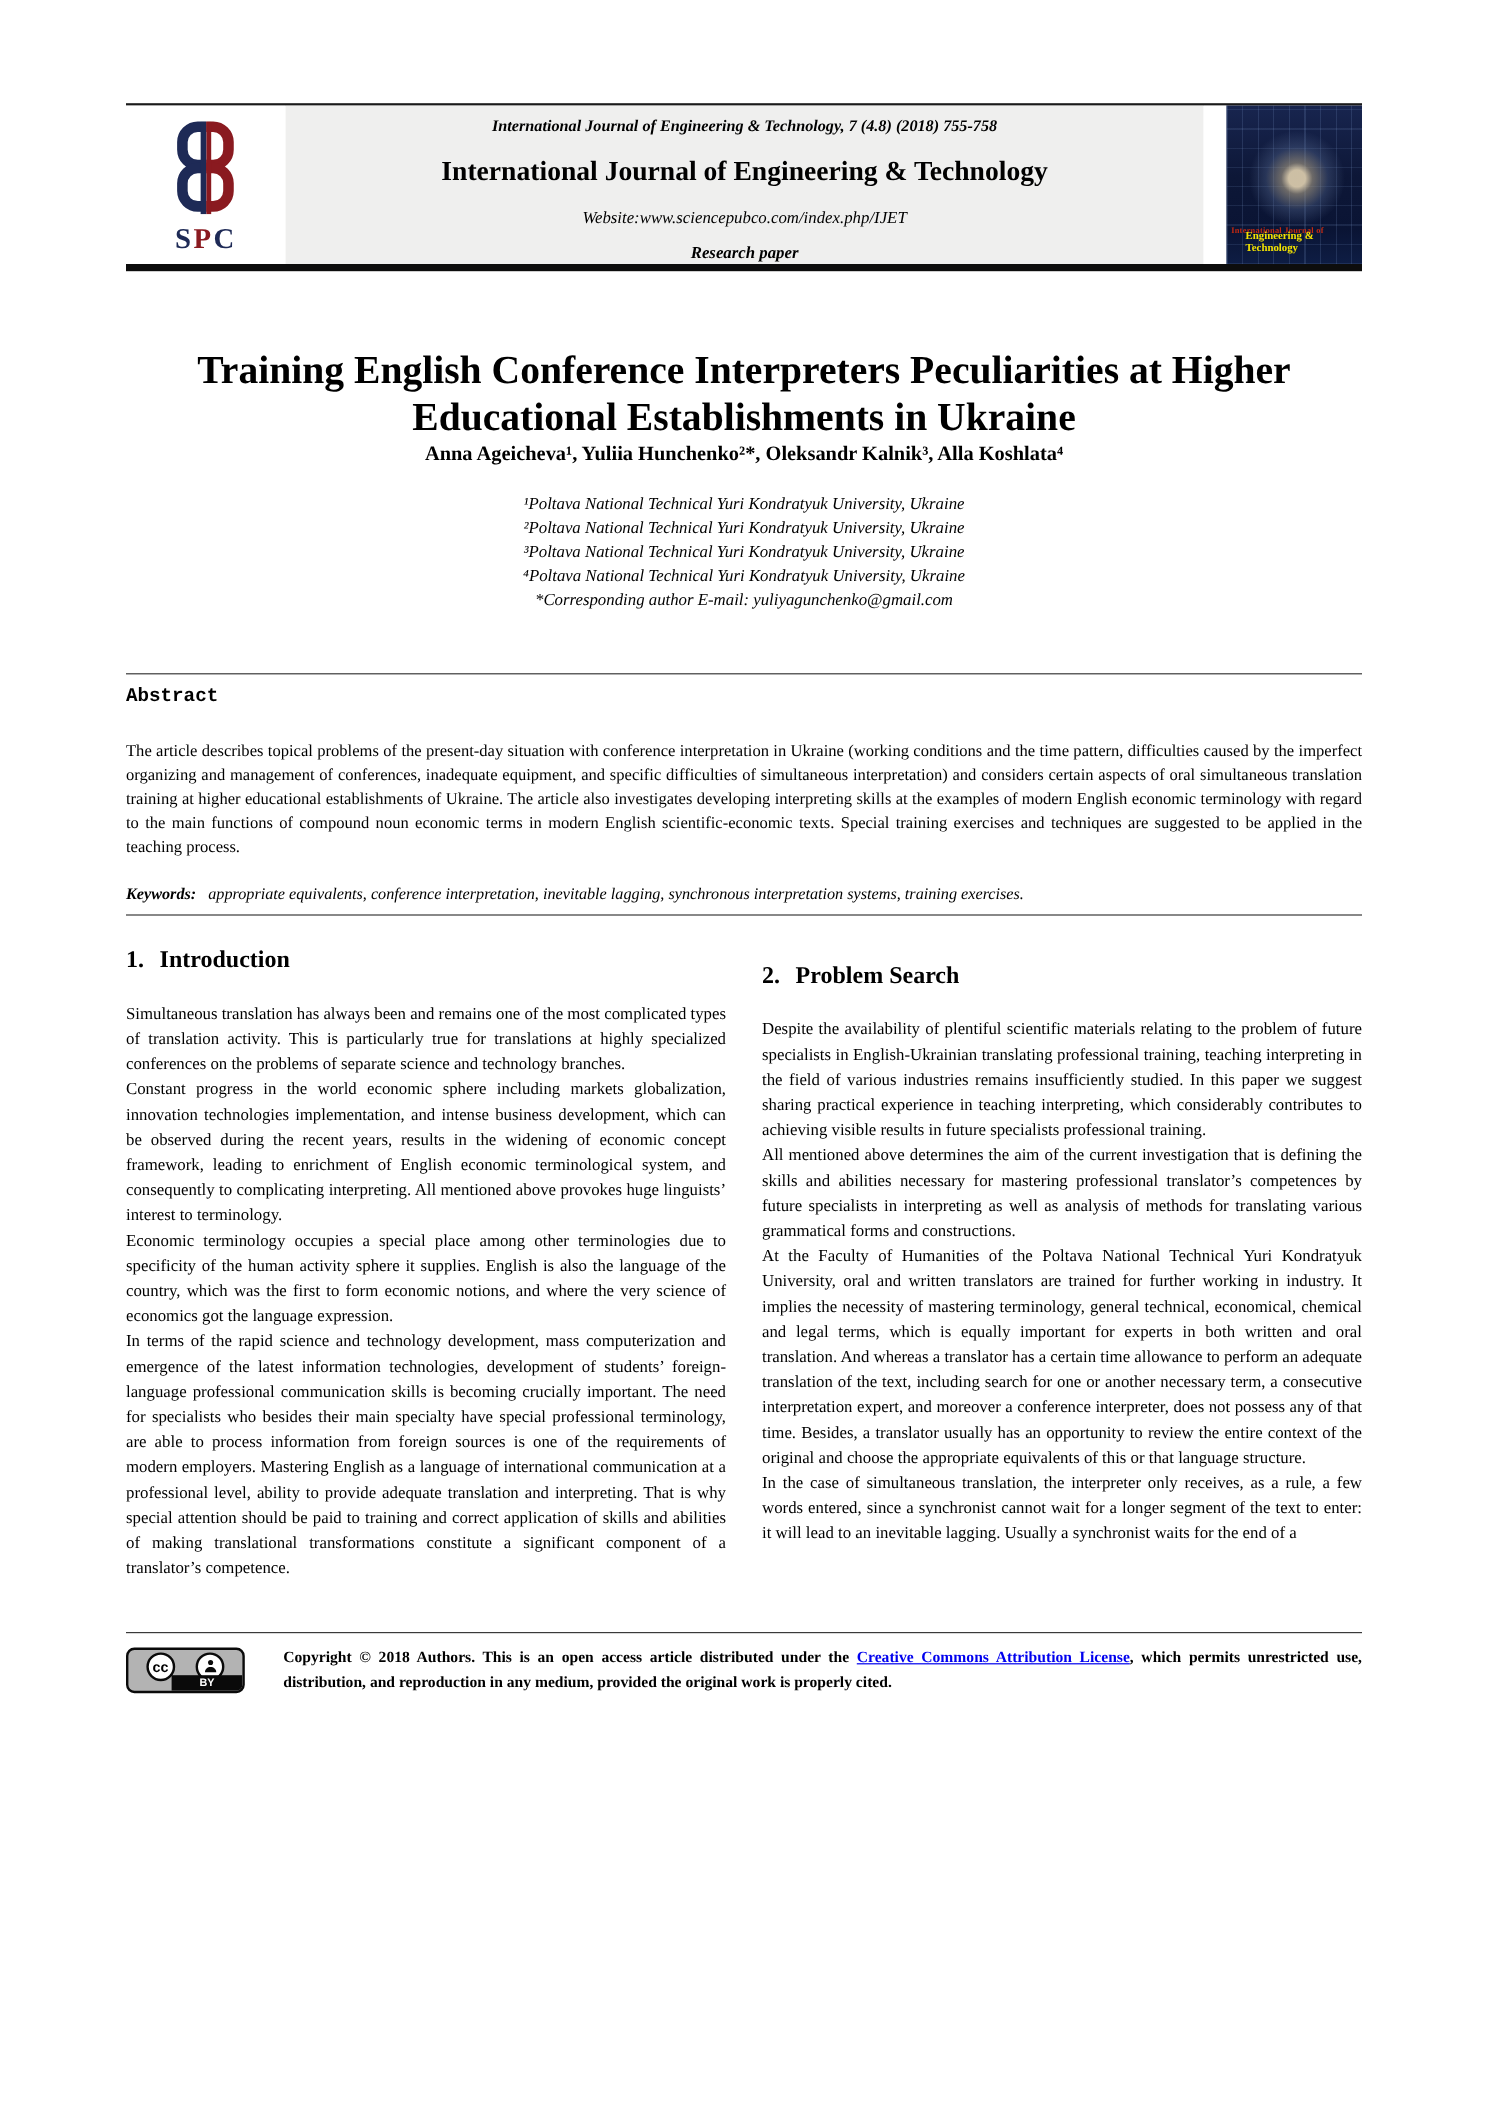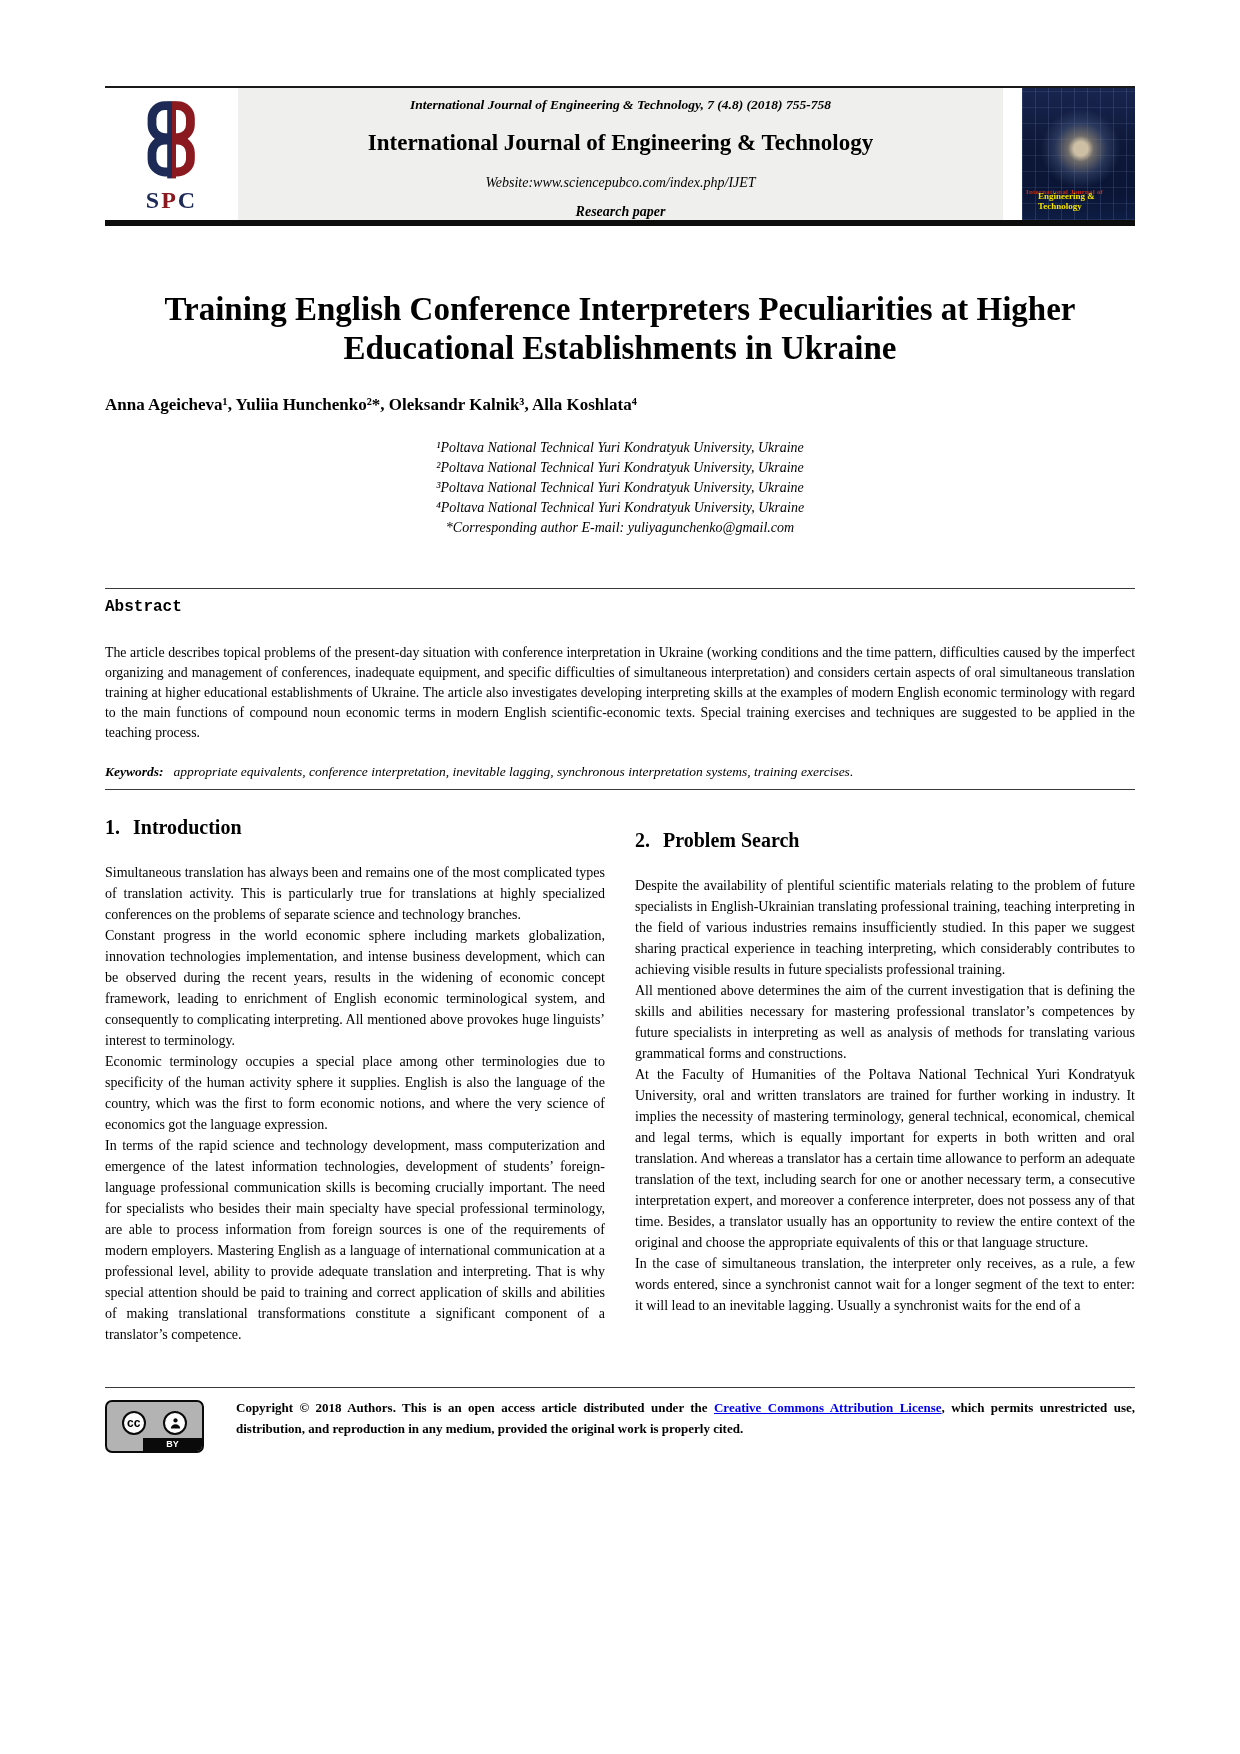--- a/index.html
+++ b/index.html
@@ -55,21 +55,21 @@
     font-size:9px; font-weight:bold; color:#f5e400;
   }
 
   
   .article-title {
     margin-top:64px; text-align:center;
     font-size:33px; font-weight:bold; line-height:1.18;
     padding:0 30px;
   }
   .authors {
-    margin-top:27px; text-align:left;
+    text-align:center;
     font-size:17px; font-weight:bold;
   }
   .affiliations { margin-top:23px; text-align:center; font-style:italic; font-size:14px; line-height:20px; }
   .affiliations div { }
 
   
   .abstract-block { margin-top:50px; border-top:1.5px solid #3a3a3a; padding-top:9px; }
   .abstract-heading { font-size:16px; font-weight:bold;font-family:Liberation Mono, monospace; }
   .abstract-text {
     margin-top:27px; font-size:13.8px; line-height:20px; text-align:justify;
@@ -87,21 +87,21 @@
   .sec-heading .ht { margin-left:13px; }
   .sec-heading.shifted { margin-top:13px; }
   .col p { font-size:14px; line-height:21px; text-align:justify; margin:0; }
 
   
   .footer {
     margin-top:42px; border-top:1.5px solid #3a3a3a; padding-top:10px;
     display:flex; gap:32px; align-items:flex-start;
   }
   .cc-badge {
-    position:relative; width:99px; height:53px; flex:0 0 auto;
+    position:relative; width:99px; height:38px; flex:0 0 auto;
     background:#b3b3b3; border:2px solid #0a0a0a; border-radius:7px;
     overflow:hidden; margin-top:2px;
   }
   .cc-icons { display:flex; justify-content:space-around; align-items:center; height:100%; padding:0 6px 6px 6px; }
   .cc-circle {
     width:24px; height:24px; border:2.5px solid #0a0a0a; border-radius:50%;
     background:#fff; display:flex; align-items:center; justify-content:center;
     font-weight:bold; font-size:12px; line-height:1;
     font-family:"Liberation Sans","DejaVu Sans",sans-serif;
   }

